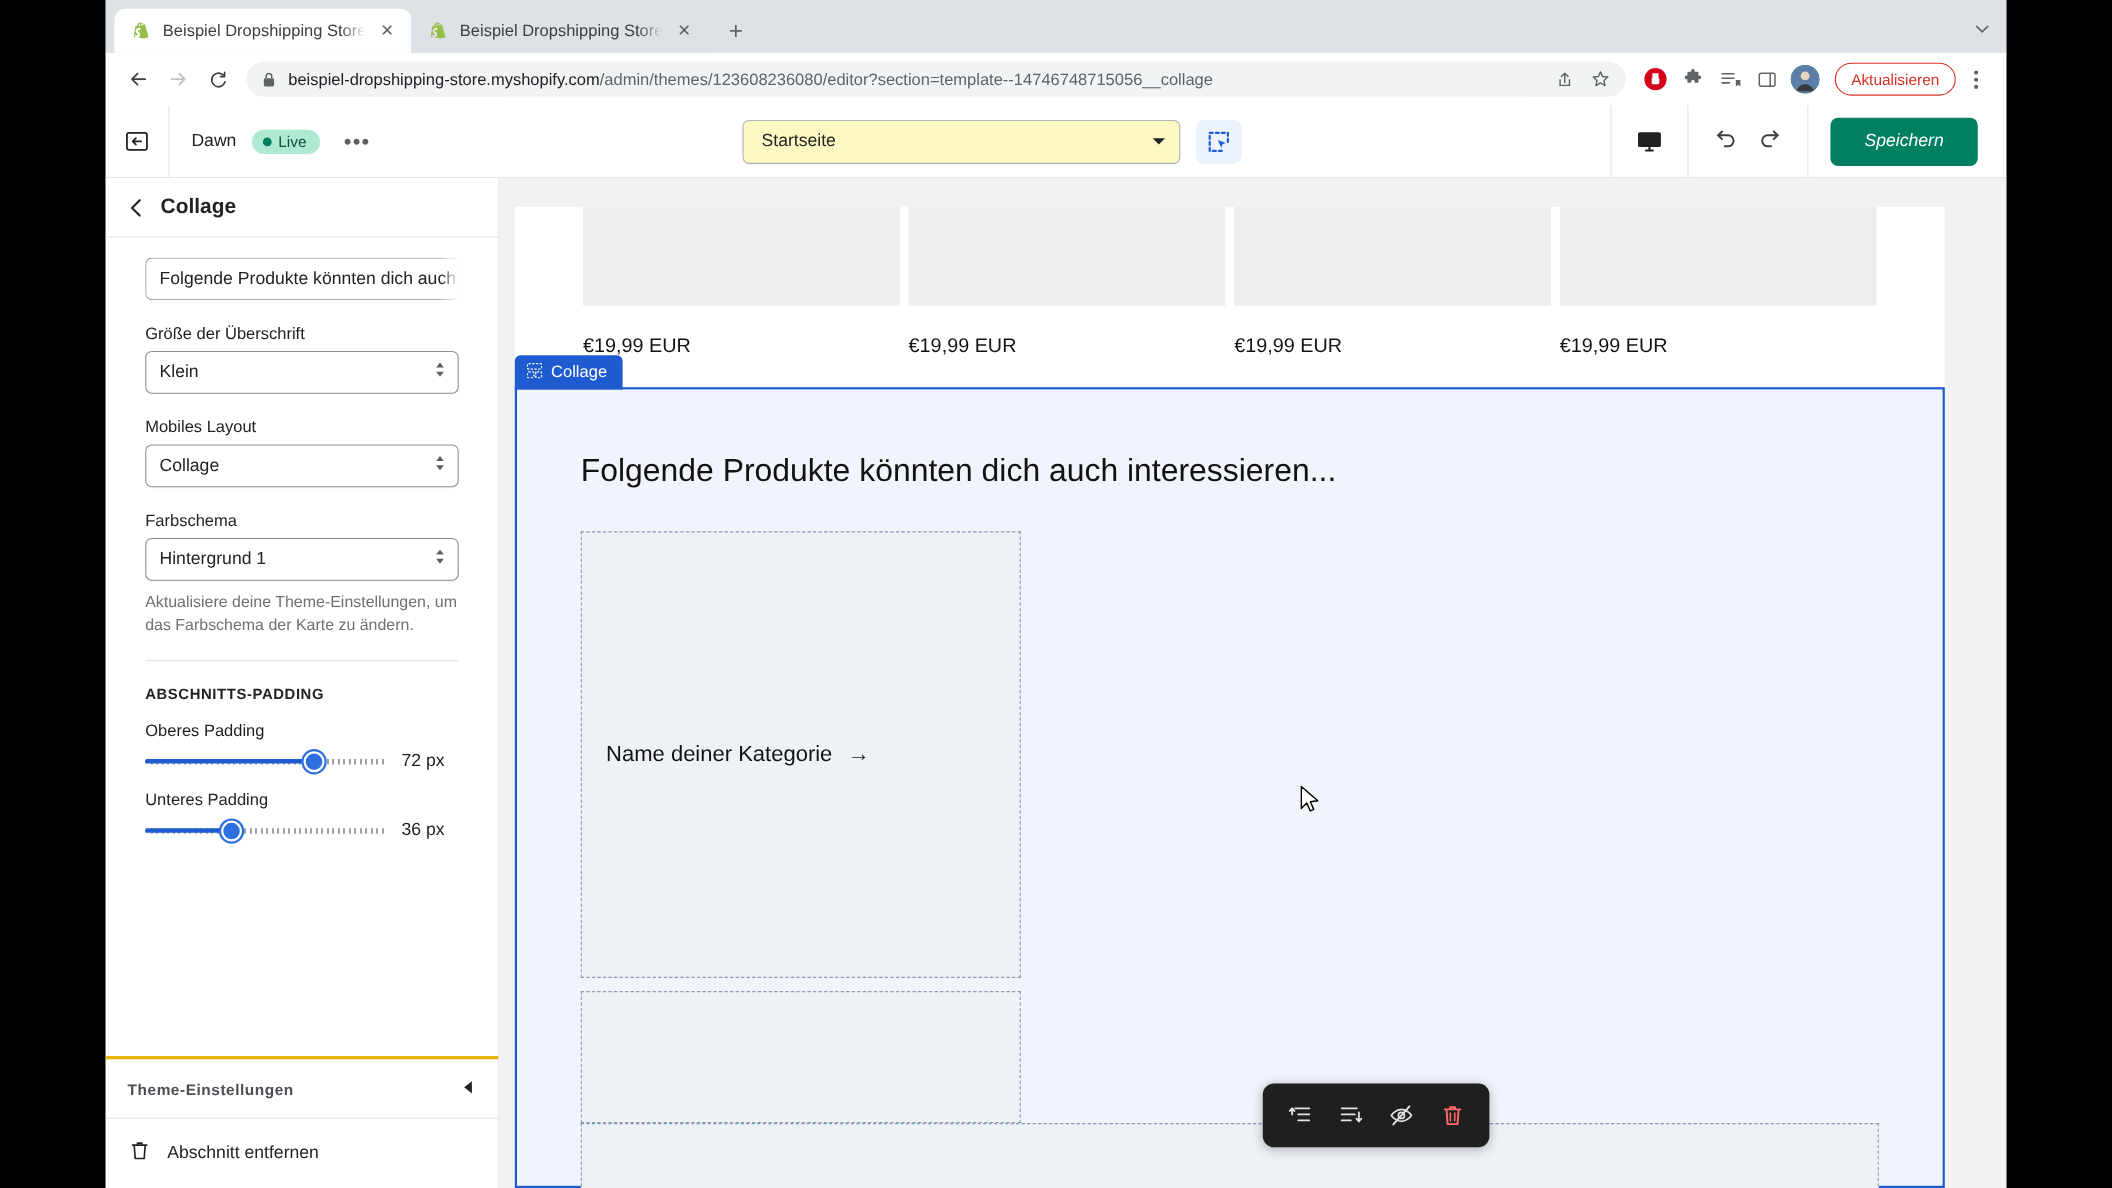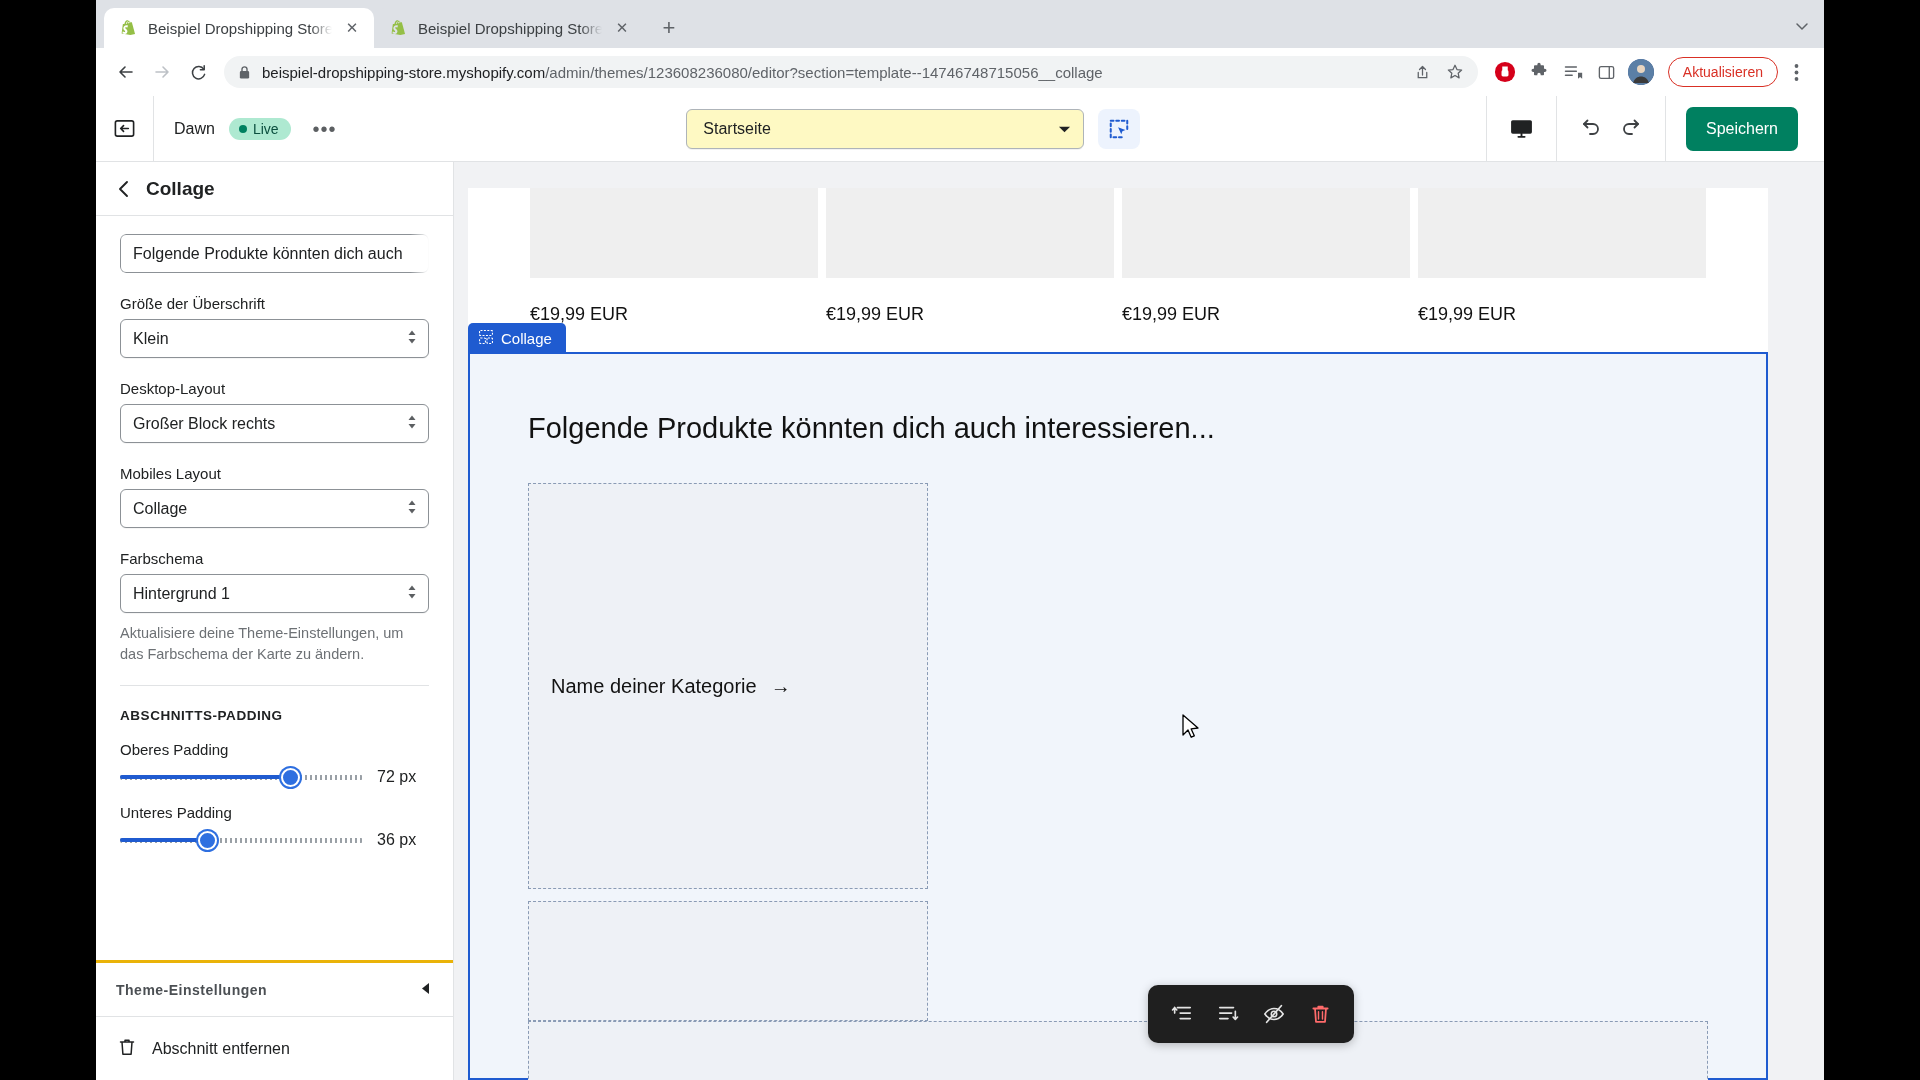--- a/index.html
+++ b/index.html
@@ -227,23 +227,24 @@
     color: #202223;
   }
   .divider-v { width: 1px; height: 65px; background: #e1e3e5; }
   .undo-redo { display: flex; align-items: center; gap: 16px; padding: 0 22px; }
   .save-btn {
     background: #008060;
     color: #ffffff;
     border-radius: 7px;
     height: 44px;
     display: flex; align-items: center; justify-content: center;
-    padding: 0 20px;
+    padding: 0 31px;
     font-size: 16px;
     margin: 0 26px 0 20px;
+    font-style: italic;
   }
 
   
   .editor-body {
     display: flex;
     height: calc(1080px - 48px - 48px - 66px);
     justify-content: center;
   }
 
   
@@ -259,21 +260,21 @@
     height: 54px;
     display: flex; align-items: center; gap: 14px;
     padding: 0 20px;
     border-bottom: 1px solid #e1e3e5;
   }
   .back-chev { color:#202223; display:flex; align-items:center; }
   .sidebar-title { font-size: 19px; font-weight: 600; color:#202223; }
   .sidebar-scroll {
     flex: 1;
     overflow: hidden;
-    padding: 0 24px;
+    padding: 0 36px;
   }
   .field { margin-top: 22px; }
   .field:first-child { margin-top: 0; }
   .field-label {
     font-size: 15px;
     color: #202223;
     margin-bottom: 7px;
     display: block;
   }
   .text-input {
@@ -678,32 +679,20 @@
             <span class="val">Klein</span>
             <span>
               <svg width="12" height="18" viewBox="0 0 12 18">
                   <path d="M6 2.5l3.5 4.5h-7z" fill="#5c5f62"></path>
                   <path d="M6 15.5L2.5 11h7z" fill="#5c5f62"></path>
                 </svg>
             </span>
           </div>
         </div>
 
-        <div class="field">
-          <span class="field-label">Desktop-Layout</span>
-          <div class="select-input">
-            <span class="val">Großer Block rechts</span>
-            <span>
-              <svg width="12" height="18" viewBox="0 0 12 18">
-                  <path d="M6 2.5l3.5 4.5h-7z" fill="#5c5f62"></path>
-                  <path d="M6 15.5L2.5 11h7z" fill="#5c5f62"></path>
-                </svg>
-            </span>
-          </div>
-        </div>
 
         <div class="field">
           <span class="field-label">Mobiles Layout</span>
           <div class="select-input">
             <span class="val">Collage</span>
             <span>
               <svg width="12" height="18" viewBox="0 0 12 18">
                   <path d="M6 2.5l3.5 4.5h-7z" fill="#5c5f62"></path>
                   <path d="M6 15.5L2.5 11h7z" fill="#5c5f62"></path>
                 </svg>

